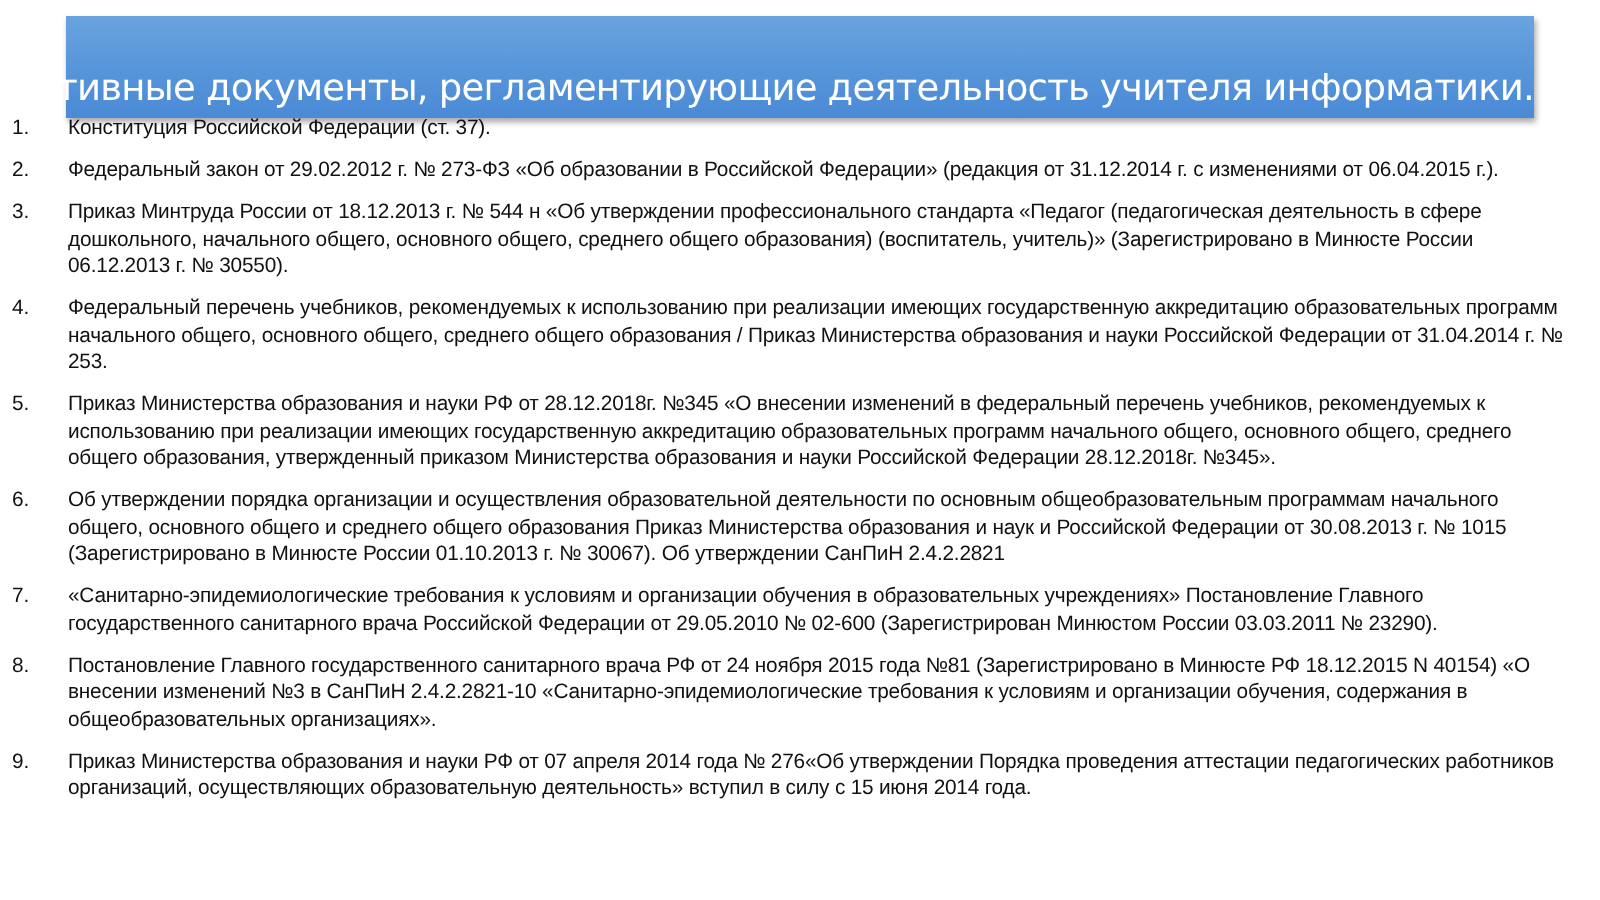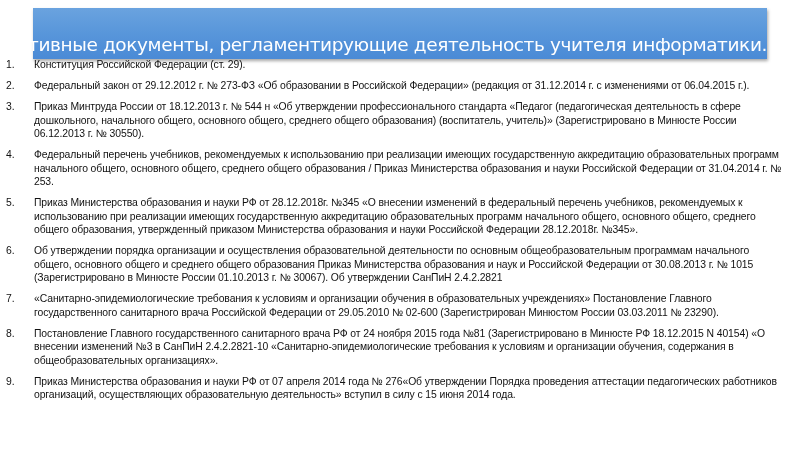--- a/index.html
+++ b/index.html
@@ -69,25 +69,25 @@
 </head>
 <body>
 
 <div class="title-banner">
   <span class="title-text">Нормативные документы, регламентирующие деятельность учителя информатики.</span>
 </div>
 
 <ol class="doc-list">
   <li class="doc-item">
     <span class="doc-num">1.</span>
-    <span class="doc-text">Конституция Российской Федерации (ст. 29).</span>
+    <span class="doc-text">Конституция Российской Федерации (ст. 37).</span>
   </li>
   <li class="doc-item">
     <span class="doc-num">2.</span>
-    <span class="doc-text">Федеральный закон от 29.12.2012 г. № 273-ФЗ «Об образовании в Российской Федерации» (редакция от 31.12.2014 г. с изменениями от 06.04.2015 г.).</span>
+    <span class="doc-text">Федеральный закон от 29.02.2012 г. № 273-ФЗ «Об образовании в Российской Федерации» (редакция от 31.12.2014 г. с изменениями от 06.04.2015 г.).</span>
   </li>
   <li class="doc-item">
     <span class="doc-num">3.</span>
     <span class="doc-text">Приказ Минтруда России от 18.12.2013 г. № 544 н «Об утверждении профессионального стандарта «Педагог (педагогическая деятельность в сфере дошкольного, начального общего, основного общего, среднего общего образования) (воспитатель, учитель)» (Зарегистрировано в Минюсте России 06.12.2013 г. № 30550).</span>
   </li>
   <li class="doc-item">
     <span class="doc-num">4.</span>
     <span class="doc-text">Федеральный перечень учебников, рекомендуемых к использованию при реализации имеющих государственную аккредитацию образовательных программ начального общего, основного общего, среднего общего образования / Приказ Министерства образования и науки Российской Федерации от 31.04.2014 г. № 253.</span>
   </li>
   <li class="doc-item">

